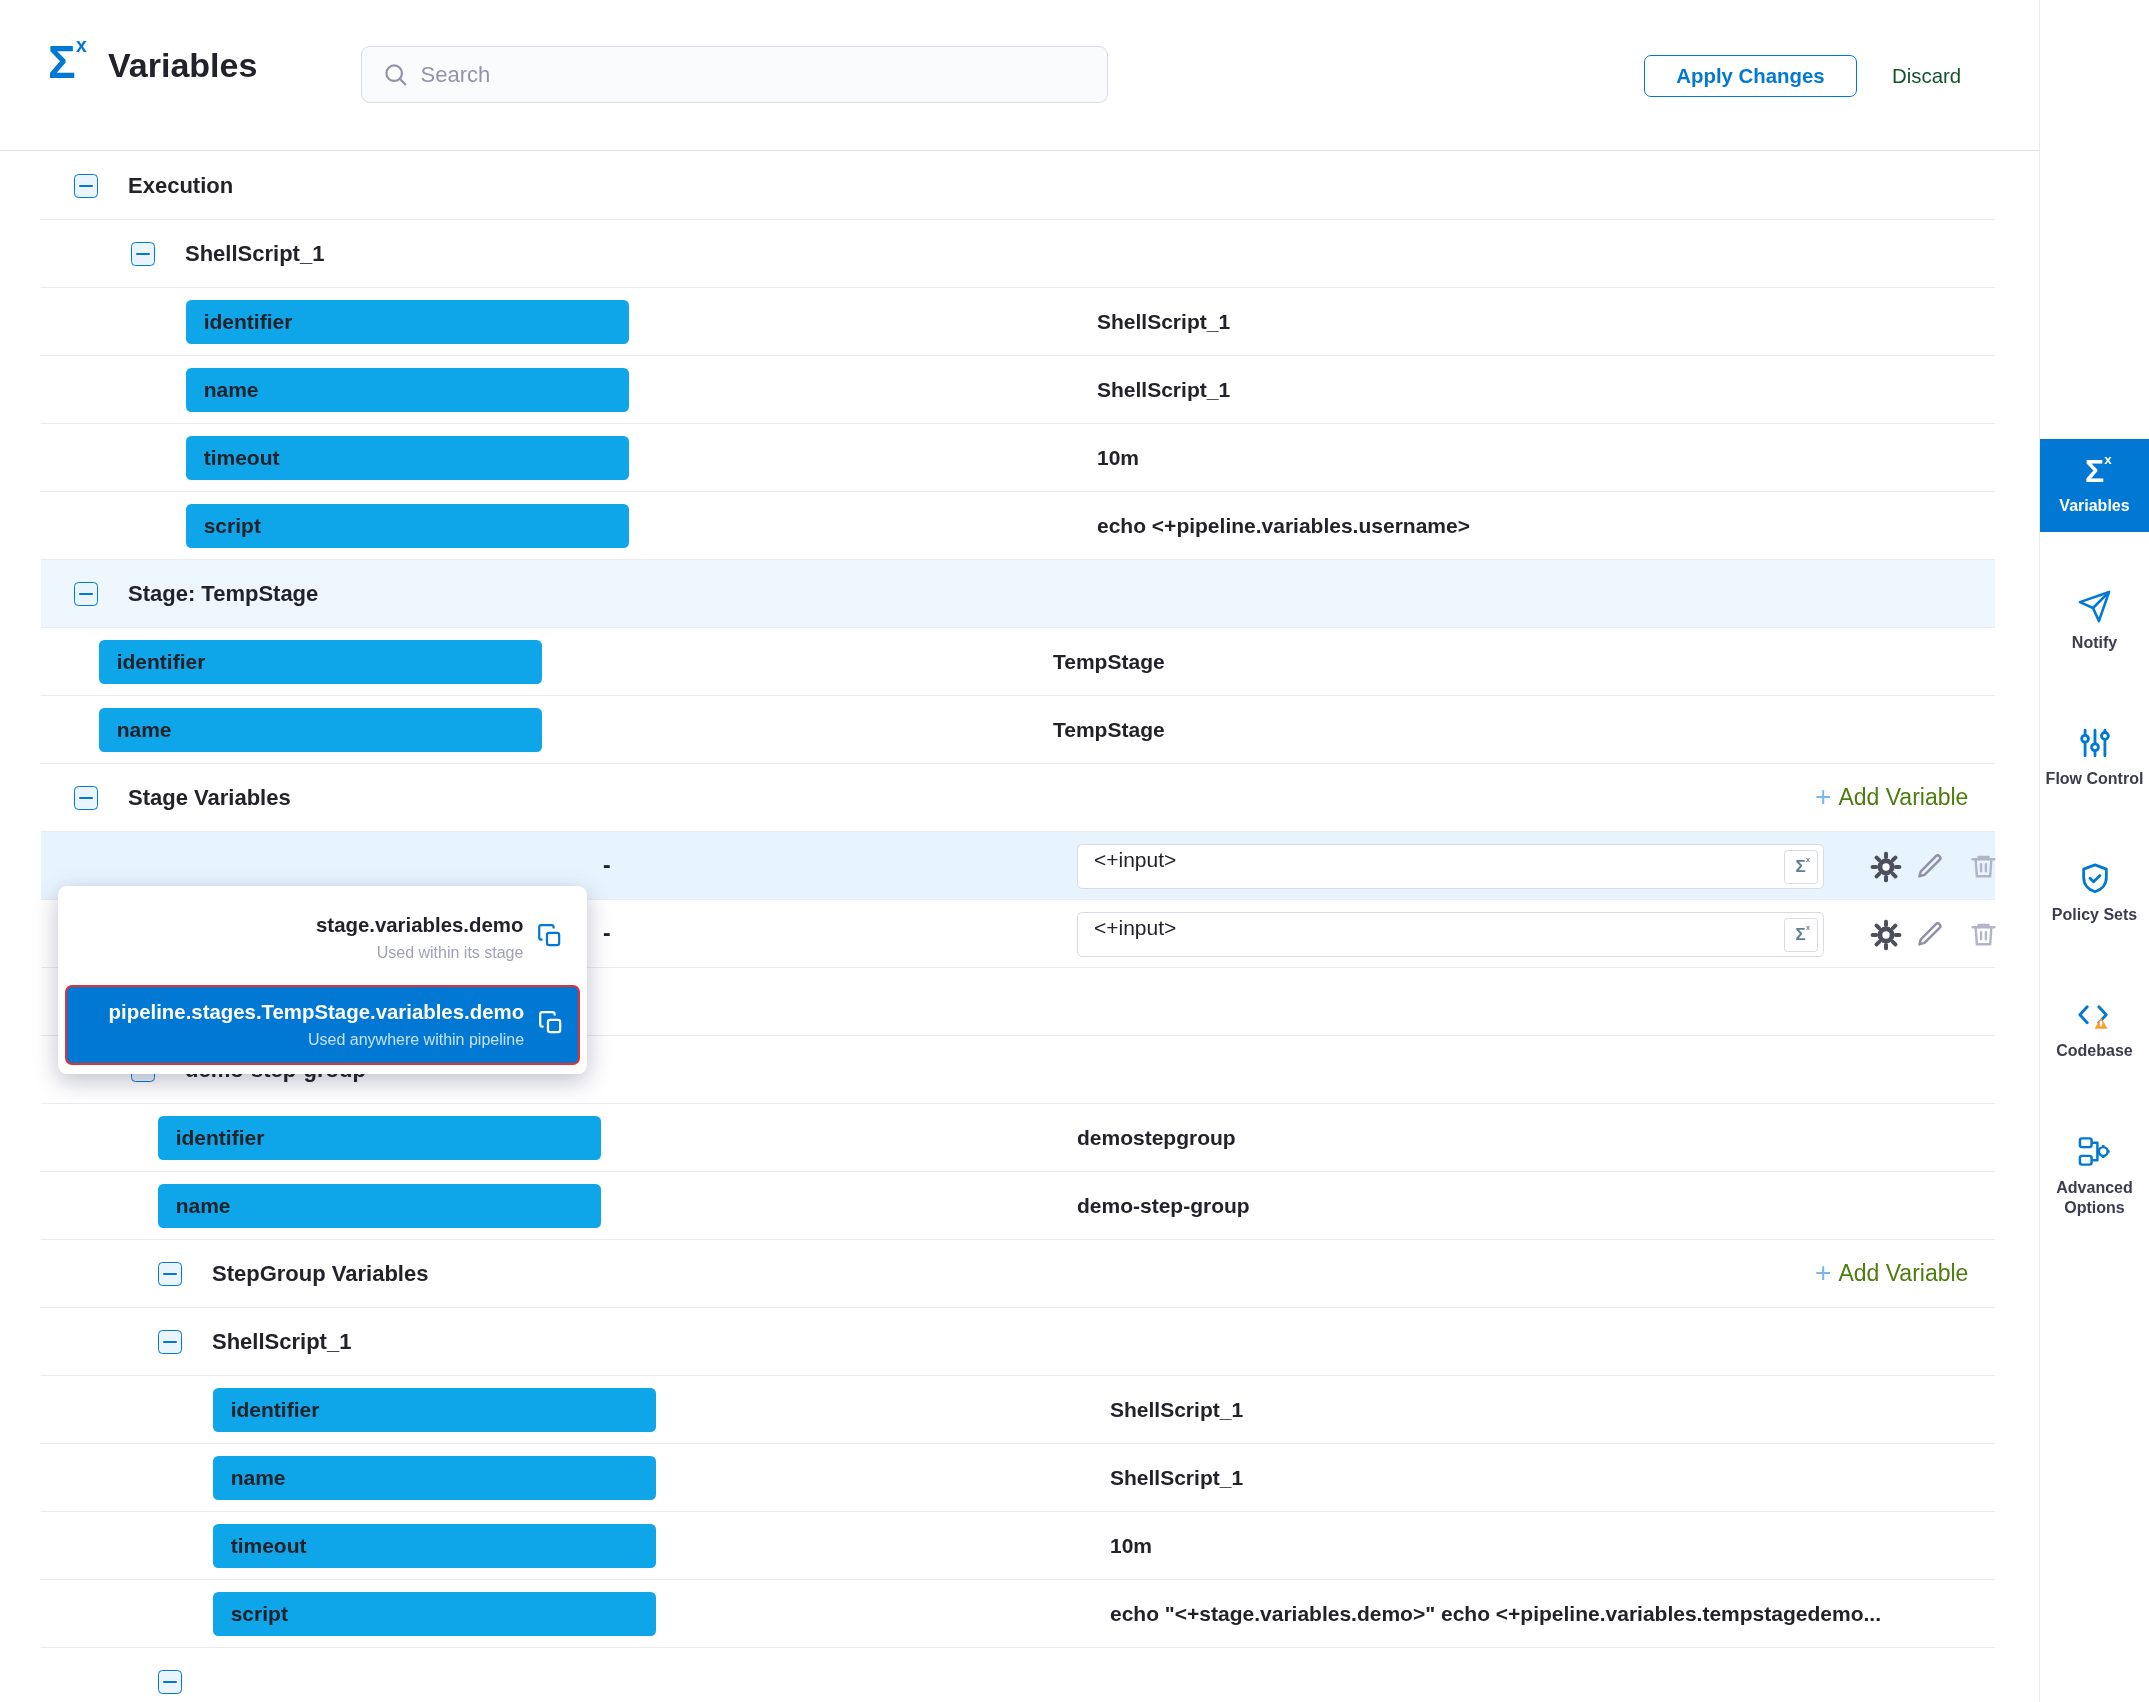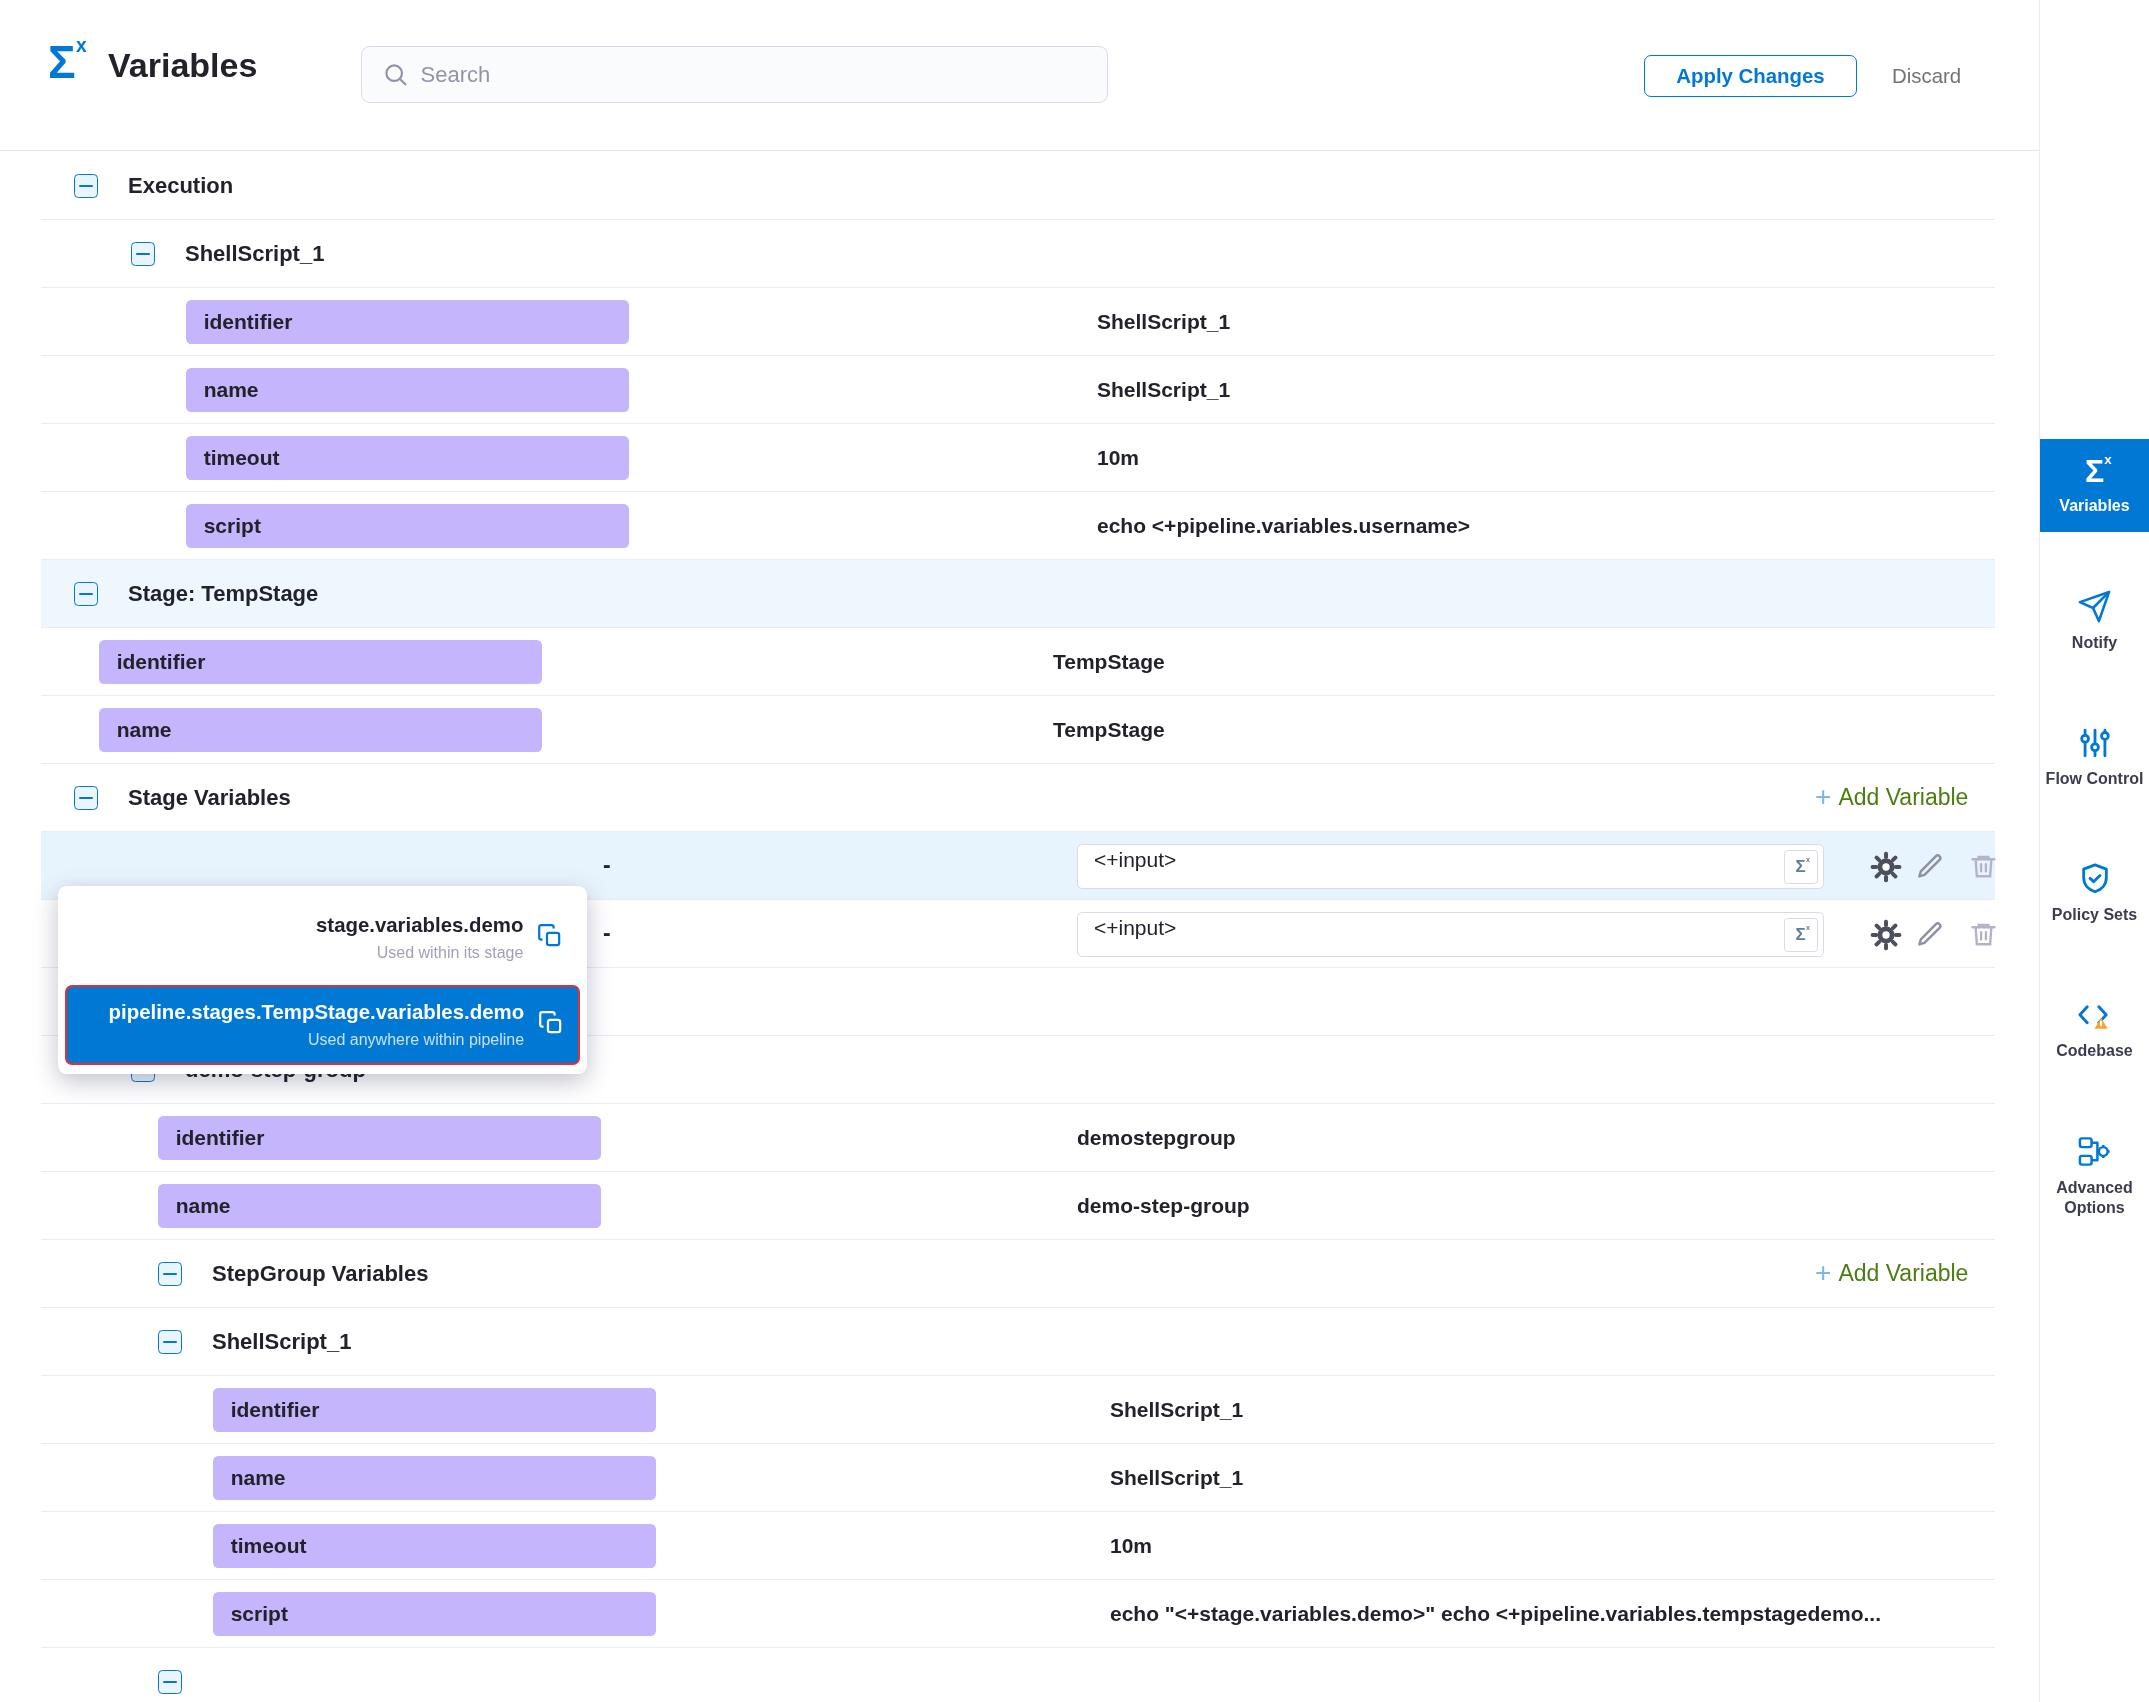--- a/index.html
+++ b/index.html
@@ -22,37 +22,37 @@
             display:flex; align-items:center; gap:12.4px; padding:0 19.5px; }
   .search input { border:none; outline:none; background:transparent; flex:1;
                   font-size:22px; font-family:inherit; color:#22222a; }
   .search input::placeholder { color:#9293ab; }
 
   .apply-btn { position:absolute; left:1644px; top:55px; width:213px; height:42px;
                border:1.8px solid #0278d5; border-radius:7px; background:#fff;
                color:#0278d5; font-size:20.4px; font-weight:600; font-family:inherit;
                display:flex; align-items:center; justify-content:center; cursor:pointer; }
   .discard-btn { position:absolute; left:1892px; top:55px; height:42px; border:none; background:none;
-                 color:#737373; font-size:20.4px; font-family:inherit; display:flex; align-items:center; cursor:pointer; }
+                 color:#14532d; font-size:20.4px; font-family:inherit; display:flex; align-items:center; cursor:pointer; }
 
   
   .content { position:absolute; left:0; top:152px; width:2039px; }
   .row { position:relative; margin-left:41px; width:1954px; height:68px;
          display:flex; align-items:center; border-bottom:0.9px solid #ebebf1; background:transparent; }
   .pl-a { padding-left:33px; }   
   .pl-b { padding-left:90px; }  
   .pl-c { padding-left:117px; }  
 
   .collapse { width:24px; height:24px; flex:none; border:1.8px solid #0278d5; border-radius:4.4px;
               background:#eaf4fc; position:relative; cursor:pointer; }
   .collapse::after { content:""; position:absolute; left:4.4px; right:4.4px; top:50%; margin-top:-0.9px;
                      height:2.7px; background:#0278d5; border-radius:1.8px; }
   .sec { margin-left:30px; font-size:22px; font-weight:700; color:#22222a; }
 
-  .box { width:443px; height:44px; background:#c4b5fd; border-radius:5.3px;
+  .box { width:443px; height:44px; background:#0ea5e9; border-radius:5.3px;
          display:flex; align-items:center; padding-left:17.7px; }
   .box span { font-size:21px; font-weight:600; color:#22222a; }
   .bx-a { margin-left:145px; }
   .bx-b { margin-left:58px; }
   .bx-c { margin-left:117px; }
   .bx-d { margin-left:172px; }
 
   .val { position:absolute; font-size:21px; font-weight:600; color:#22222a; white-space:nowrap; }
   .v-a { left:1056px; } .v-b { left:1012px; } .v-c { left:1036px; } .v-d { left:1069px; }
 

